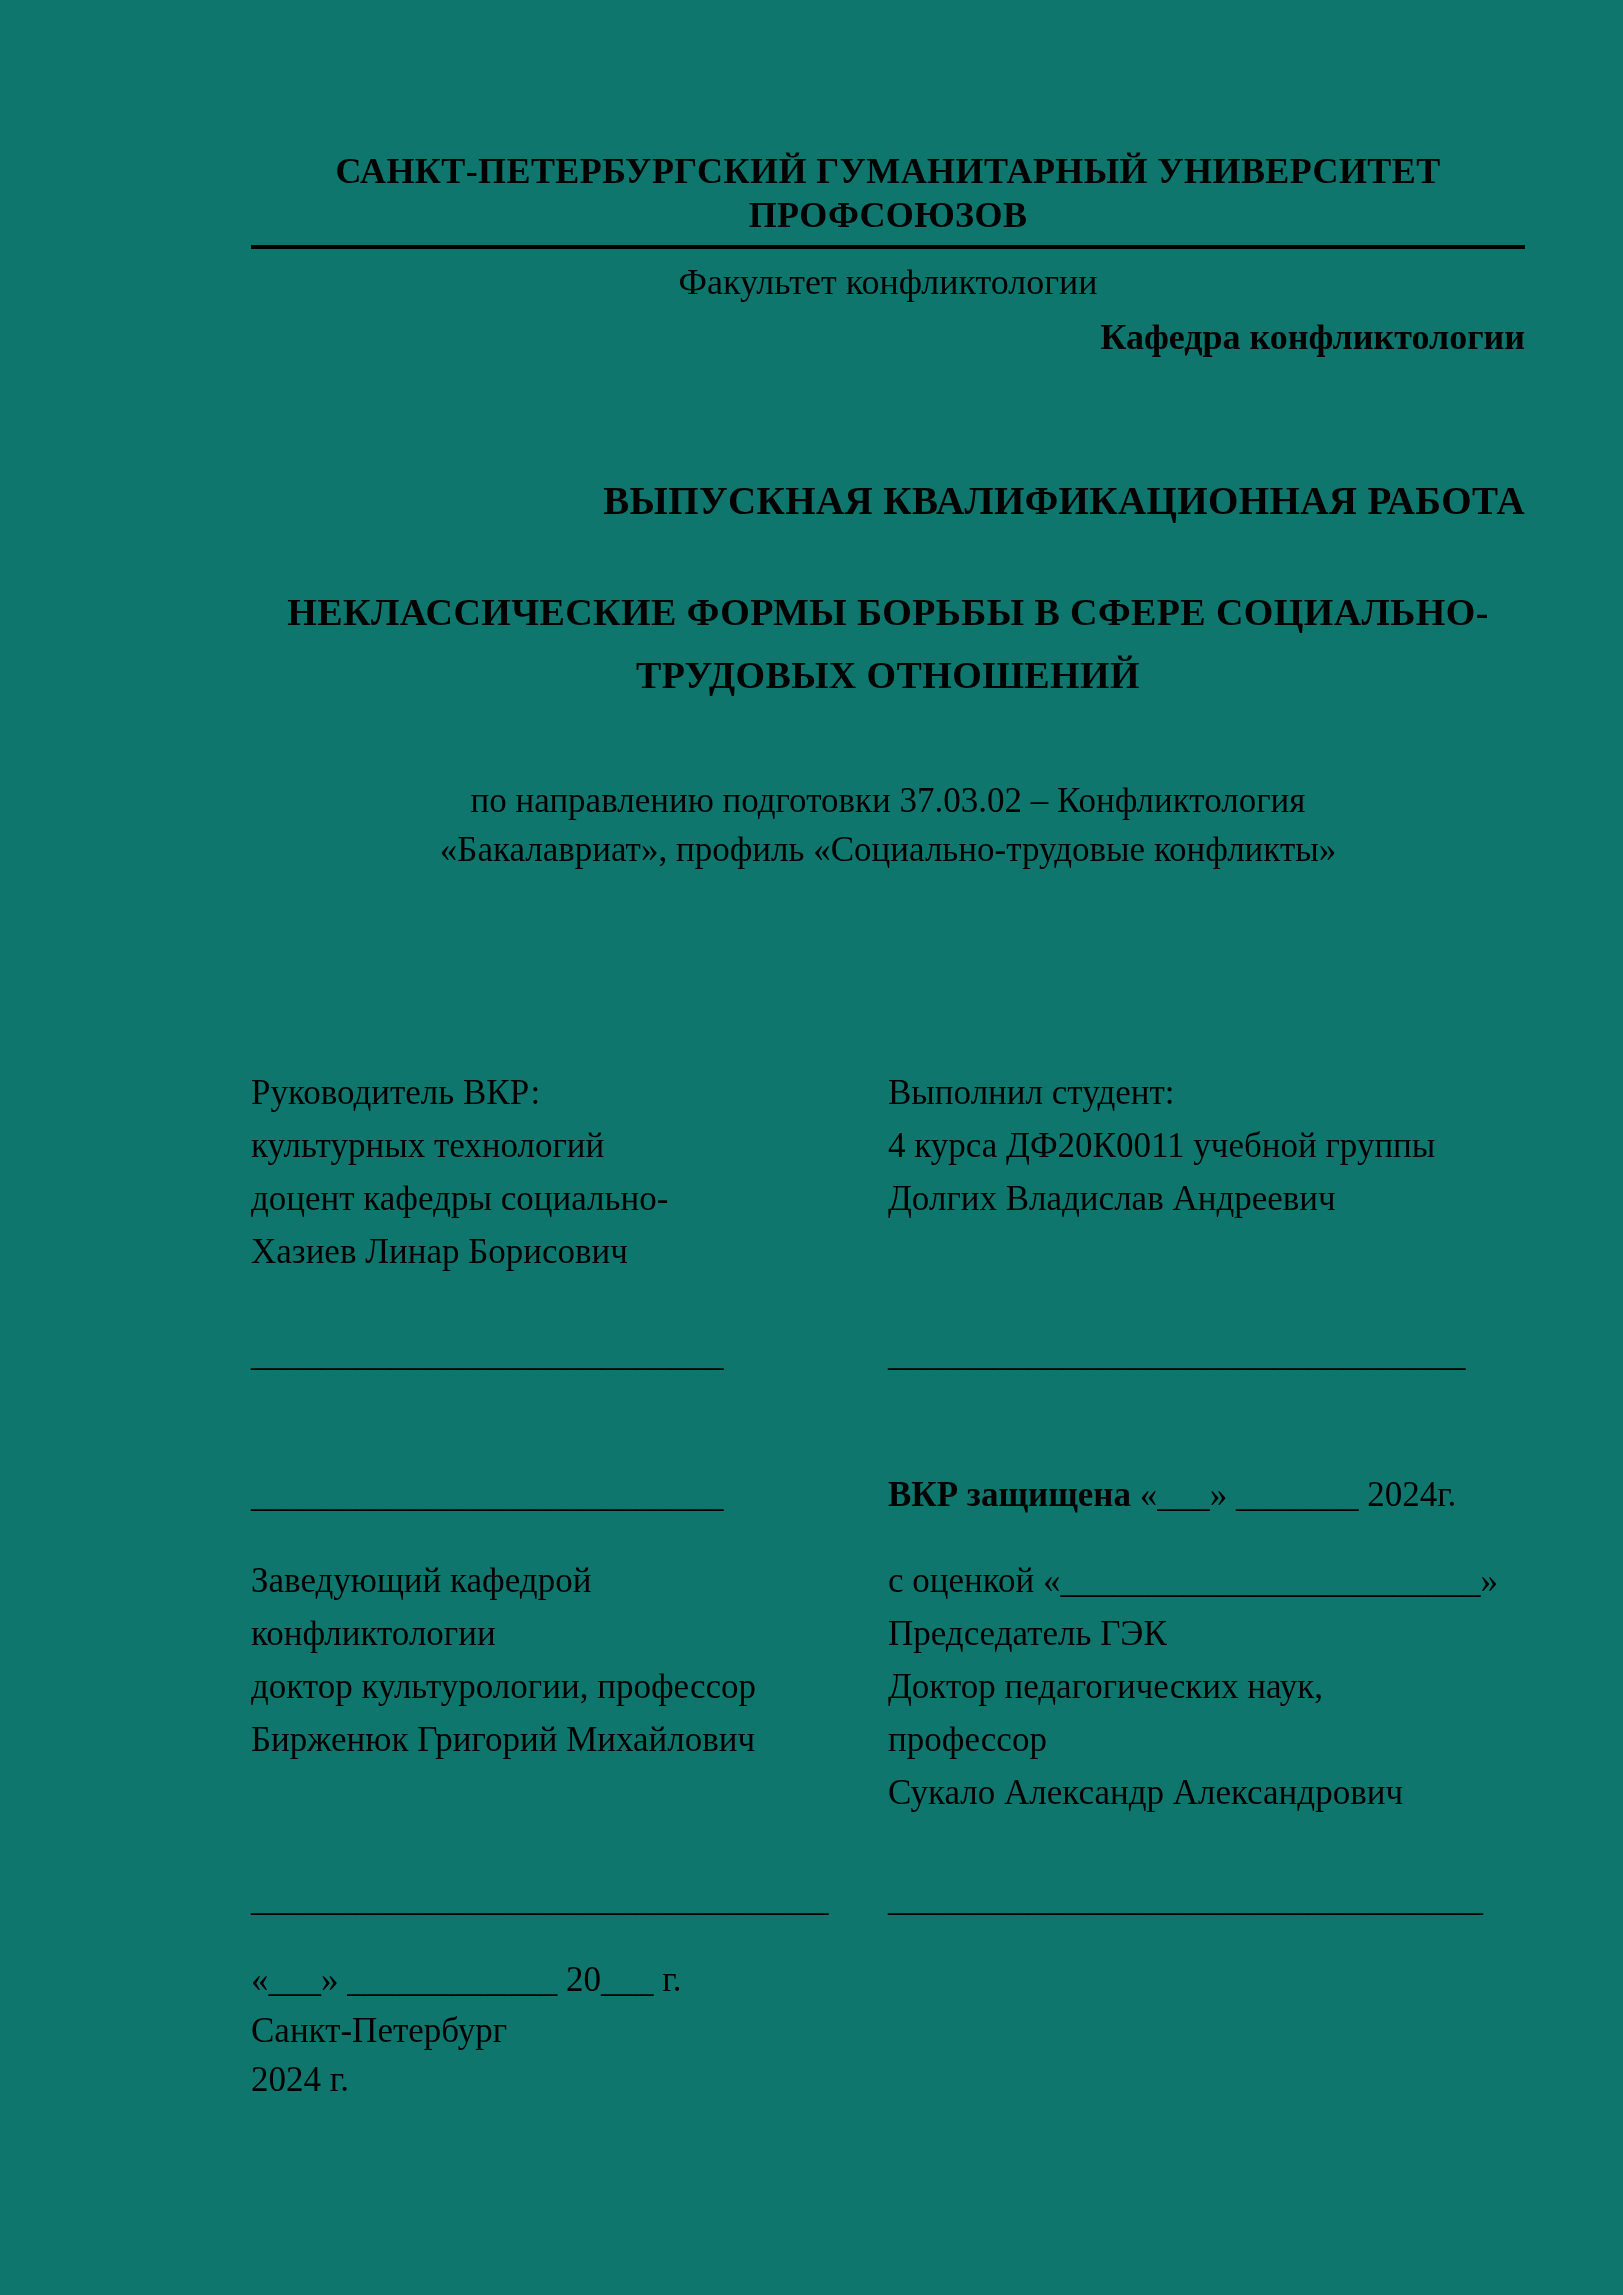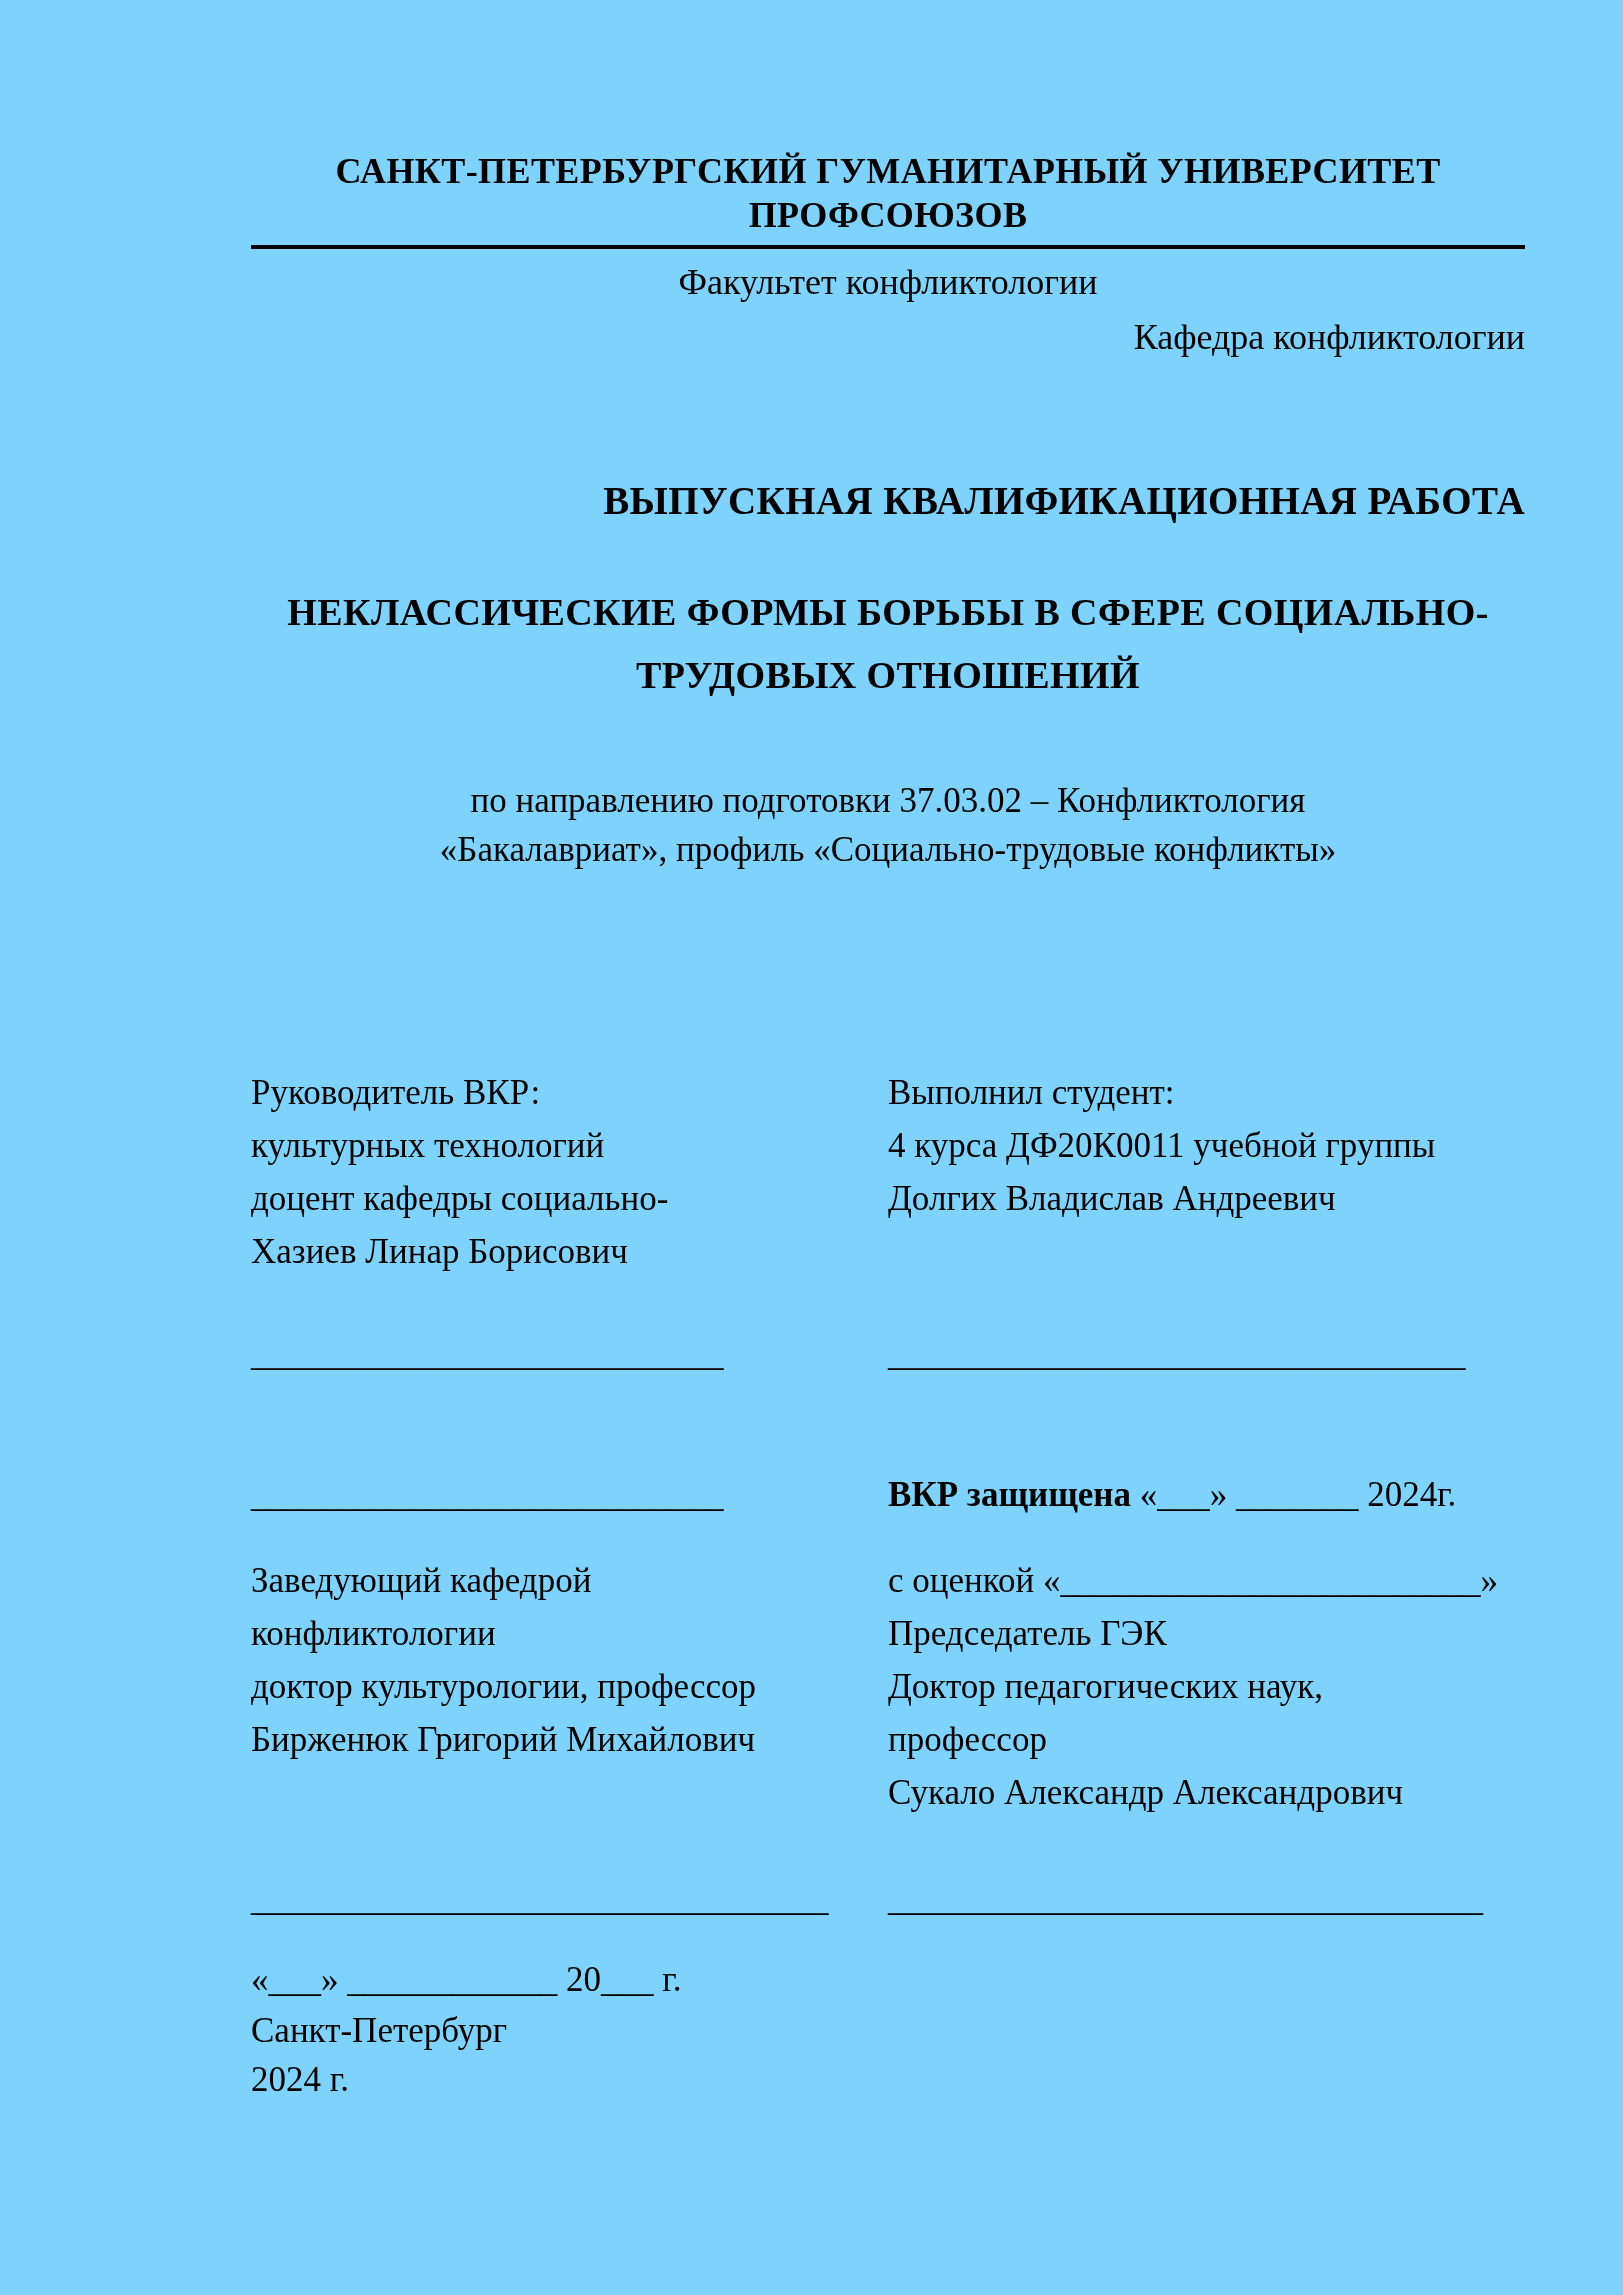--- a/index.html
+++ b/index.html
@@ -1,36 +1,36 @@
 <!DOCTYPE html>
 <html style="font-size:12.6px"><head>
 <meta charset="utf-8">
 <style>
   * { margin: 0; padding: 0; box-sizing: border-box; }
   html, body { background: #ffffff; }
   .page {
     position: relative;
     width: 1623px;
     height: 2295px;
-    background: #7dd3fc;
+    background: #0f766e;
     color: #000000;
     font-family: "Liberation Serif", "DejaVu Serif", serif;
     padding: 149px 98px 0 251px;
     overflow: hidden;
   }
   .university {
     font-size: 36px;
     font-weight: bold;
     text-align: center;
     line-height: 44px;
     letter-spacing: 0.4px;
   }
   .header-rule { height: 3.9px; background: #000; margin-top: 7.9px; }
   .faculty { font-size: 36px; text-align: center; line-height: 44px; margin-top: 11px; }
-  .department { font-size: 36px; text-align: right; line-height: 44px; margin-top: 11px; }
+  .department { font-size: 36px; text-align: right; line-height: 44px; margin-top: 11px; font-weight: bold; }
   .work-type {
     font-size: 39px; font-weight: bold; text-align: right;
     line-height: 47px; margin-top: 118px; letter-spacing: 0.4px;
   }
   .thesis-title {
     font-size: 38px; font-weight: bold; text-align: center;
     line-height: 63px; margin-top: 57px; letter-spacing: 0.4px;
   }
   .program { font-size: 35px; text-align: center; line-height: 49px; margin-top: 69px; }
   .cols { display: flex; font-size: 35px; line-height: 53px; }

